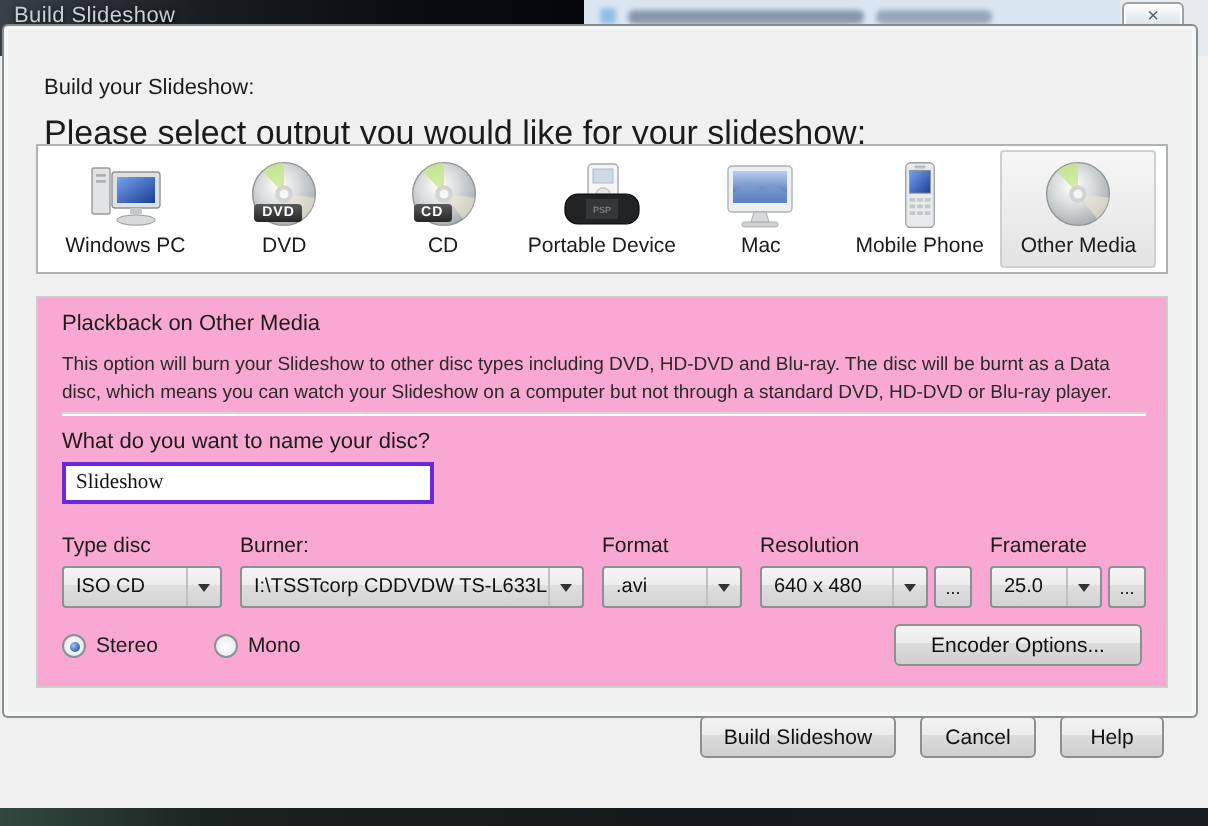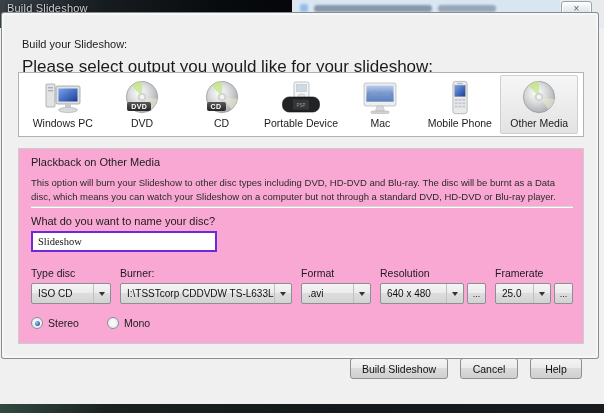--- a/index.html
+++ b/index.html
@@ -307,20 +307,21 @@
         <label class="radio">
           <span class="radio-circle checked"></span>
           <span>Stereo</span>
         </label>
         <label class="radio">
           <span class="radio-circle"></span>
           <span>Mono</span>
         </label>
       </div>
 
+      <button class="btn encoder-btn">Encoder Options...</button>
     </div>
 
     <div class="footer">
       <button class="btn wide">Build Slideshow</button>
       <button class="btn mid">Cancel</button>
       <button class="btn small">Help</button>
     </div>
   </div>
 
   <div class="bottom-strip"></div>

